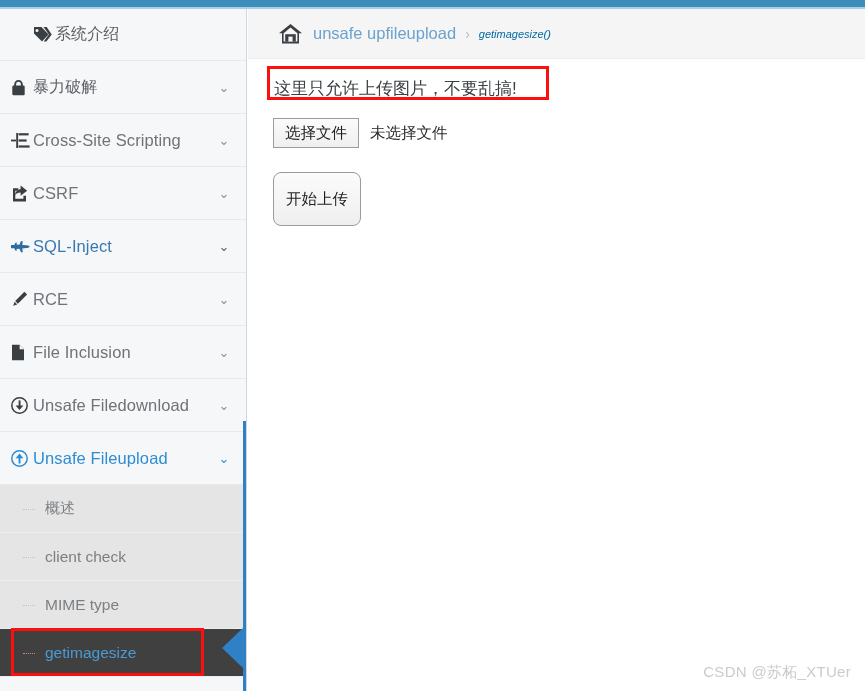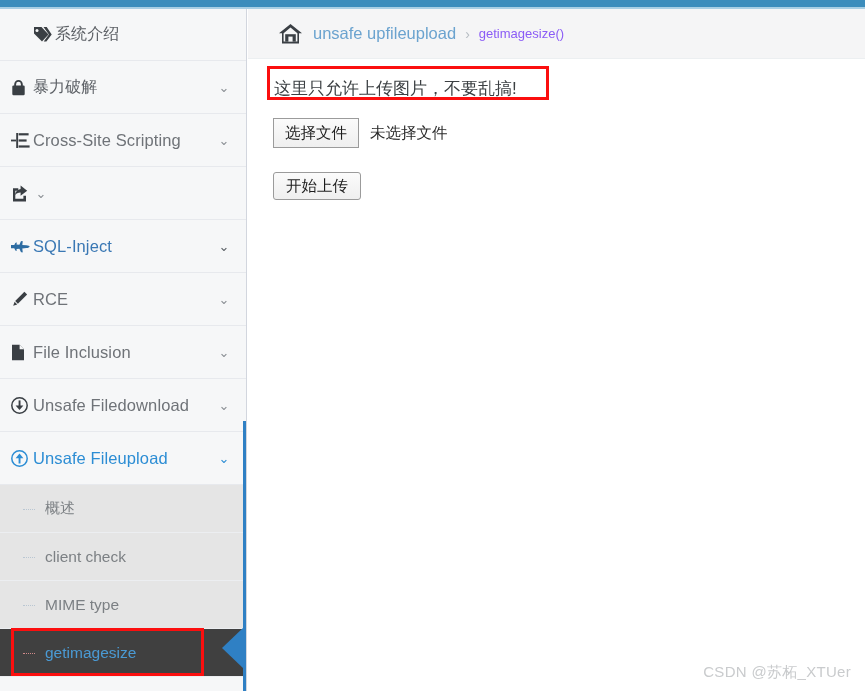--- a/index.html
+++ b/index.html
@@ -189,22 +189,23 @@
     font-size: 16.5px;
     color: #6ba3cf;
     cursor: pointer;
   }
   .crumb-sep {
     font-size: 14px;
     color: #b6bcc2;
     margin: 0 9px;
   }
   .crumb-current {
-    font-size: 13px;
-    color: #8b5cf6;
+    font-size: 11px;
+    color: #0369a1;
+    font-style: italic;
   }
 
   .panel {
     padding: 17px 0 0 25px;
   }
   .notice-wrap {
     position: relative;
     display: inline-block;
   }
   .notice {
@@ -254,22 +255,22 @@
     color: #2b2b2b;
     margin-left: 11px;
   }
   .btn-submit {
     margin-top: 24px;
     font-family: "Liberation Sans", "DejaVu Sans", sans-serif;
     font-size: 15.5px;
     color: #1d1d1d;
     background: linear-gradient(#fbfbfb, #efefef);
     border: 1px solid #9b9b9b;
-    border-radius: 3px;
-    padding: 4px 12px;
+    border-radius: 8px;
+    padding: 17px 12px;
     line-height: 1.15;
     cursor: pointer;
     display: block;
   }
 
   
   .watermark {
     position: absolute;
     right: 14px;
     bottom: 9px;
@@ -326,20 +327,21 @@
       <span class="caret">⌄</span>
     </div>
 
     <div class="nav-item">
       <span class="ico">
         <svg width="17" height="17" viewBox="0 0 17 17">
             <path fill="currentColor" d="M2 3.2h5.3v2.6H4.3v8h8.1v-3h2.6v5.6H2z"></path>
             <path fill="currentColor" d="M9.6 0.6l6.6 5.1-6.6 5.1V7.6c-2.6 0-4.4 1-5.7 2.6.5-3.4 2.6-5.7 5.7-6.1z"></path>
           </svg>
       </span>
+      <span class="label">CSRF</span>
       <span class="caret">⌄</span>
     </div>
 
     <div class="nav-item link-blue">
       <span class="ico">
         <svg width="19" height="15" viewBox="0 0 19 15">
             <path fill="currentColor" d="M18.6 7.4c0 .9-1.4 1.5-3.2 1.7l-4.1.4.4 3.2c.1.5-.2.8-.6.7l-1.2-.3-1.5-3.4-2.9.2.3 1.5c0 .3-.2.5-.5.4l-1-.4-1-2.1H0V6.1h3.3l1-2.1 1-.4c.3-.1.5.1.5.4l-.3 1.5 2.9.2L9.9 2.3l1.2-.3c.4-.1.7.2.6.7l-.4 3.2 4.1.4c1.8.2 3.2.8 3.2 1.1z"></path>
           </svg>
       </span>
       <span class="label">SQL-Inject</span>

